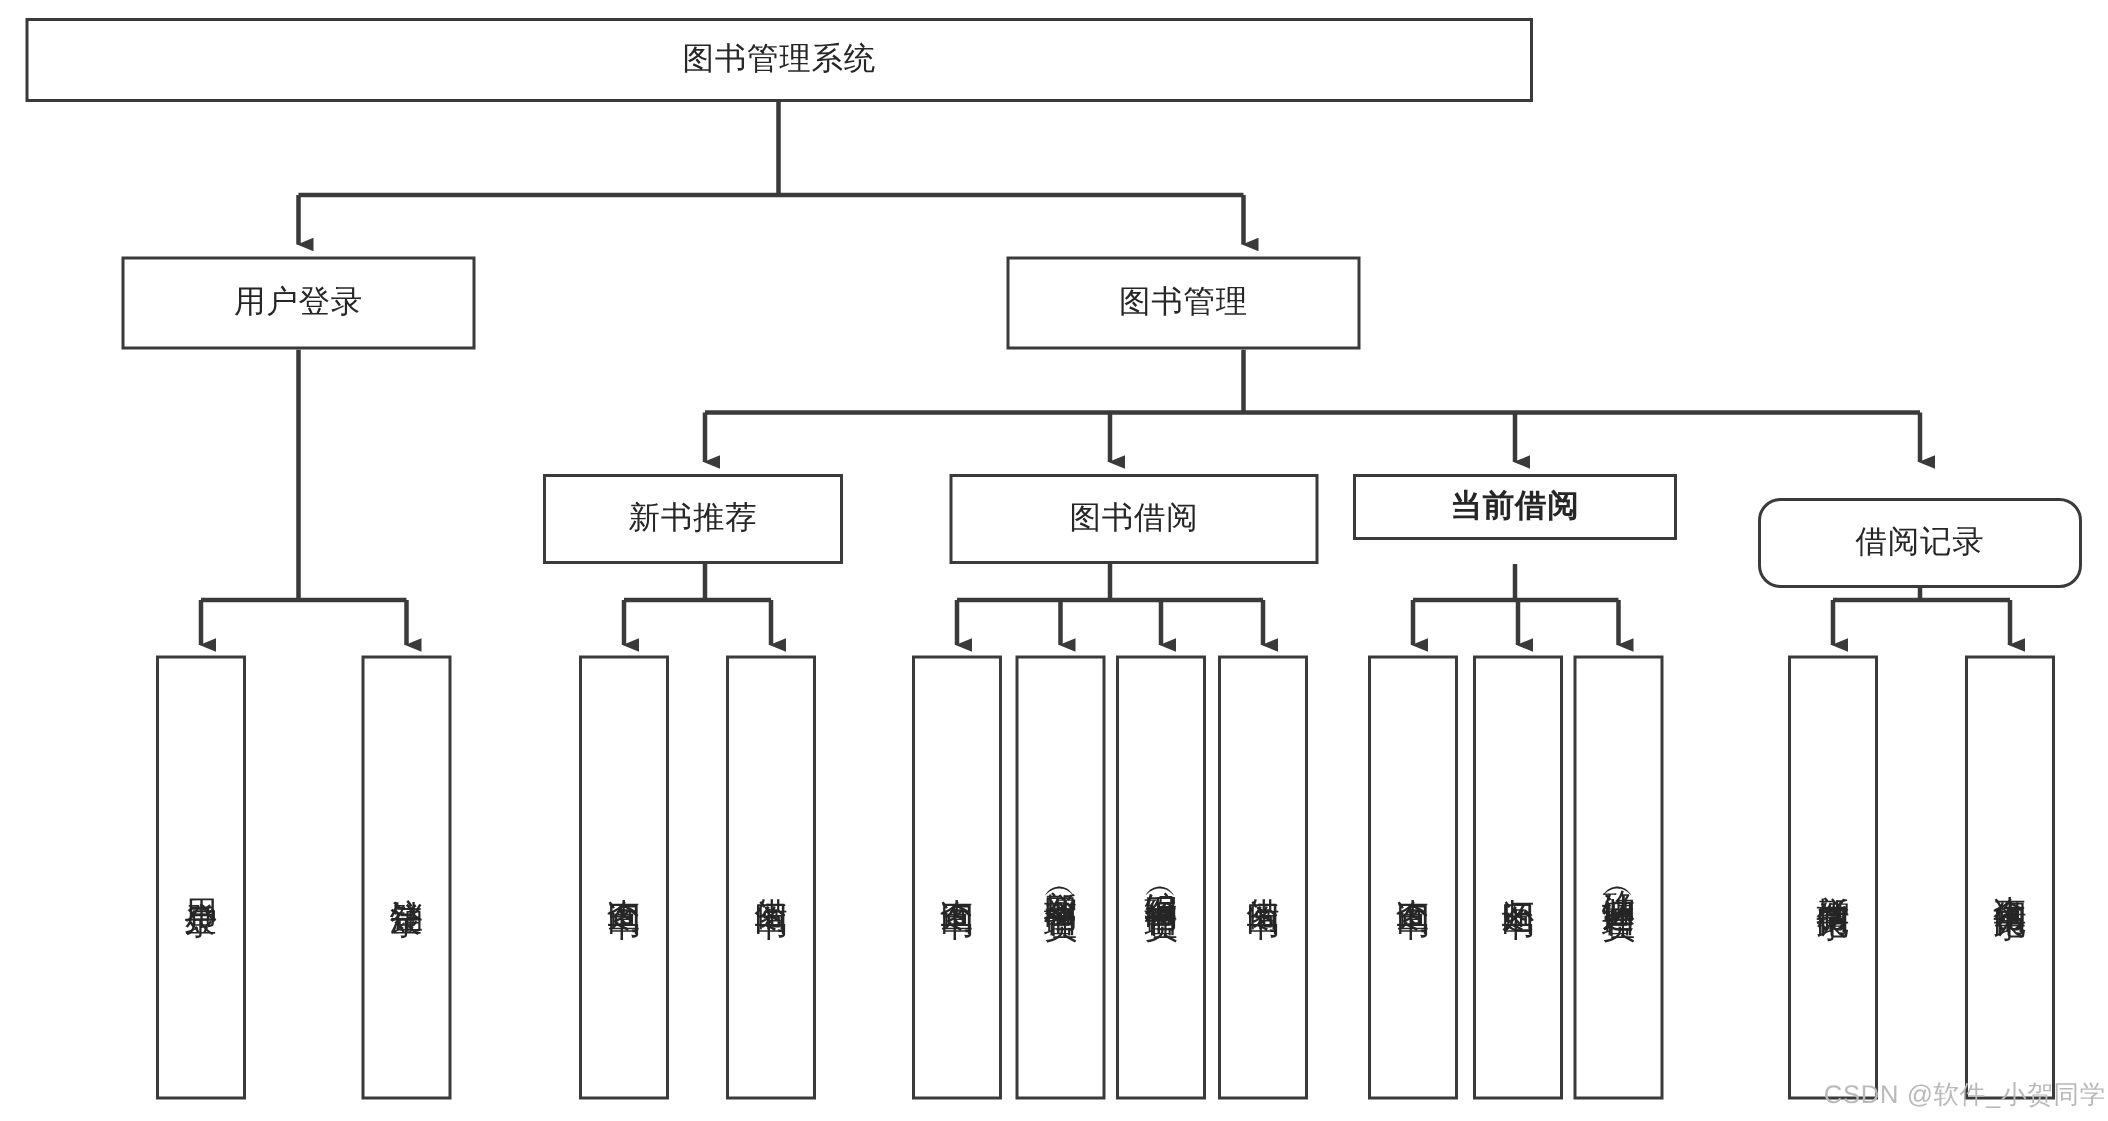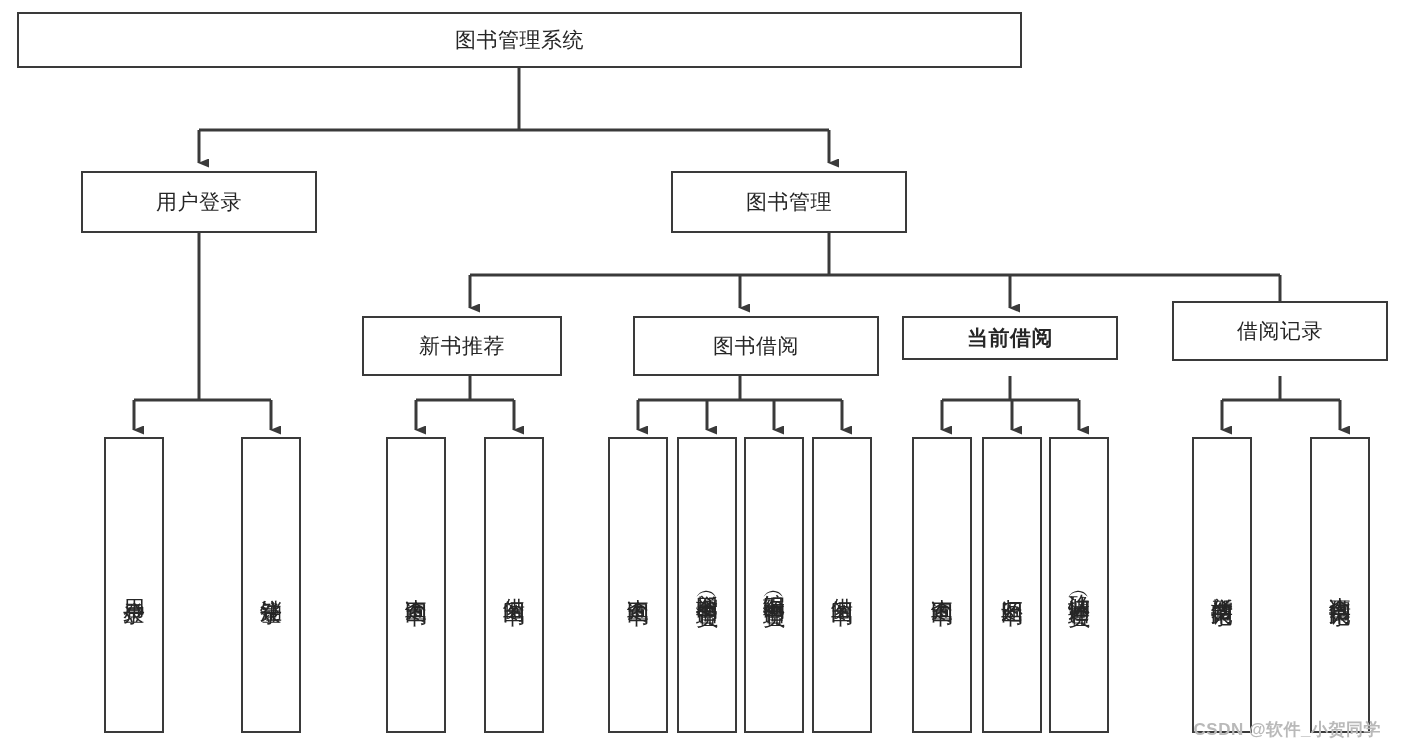--- a/index.html
+++ b/index.html
@@ -46,28 +46,27 @@
   }
   .node-box.vertical .node-label {
     writing-mode: vertical-rl;
     text-orientation: upright;
     font-size: 22px;
     letter-spacing: 2px;
     line-height: 1;
   }
   .watermark {
     position: absolute;
-    right: 24px;
+    right: 1px;
     bottom: 6px;
     font-size: 17px;
     color: #b9b9b9;
     letter-spacing: 0.5px;
     white-space: nowrap;
     pointer-events: none;
-    font-weight: bold;
   }
 </style>
 </head>
 <body>
 
 <div id="diagram-root">
 
   <svg class="diagram-svg" viewBox="0 0 1405 747" xmlns="http://www.w3.org/2000/svg">
     <defs>
       <marker id="arrowhead" markerWidth="9" markerHeight="11" refX="4.5" refY="10" orient="auto" markerUnits="userSpaceOnUse">
@@ -123,21 +122,21 @@
       </div>
       <div class="node-box" style="left: 362px; top: 316px; width: 200px; height: 60px;">
         <span class="node-label">新书推荐</span>
       </div>
       <div class="node-box" style="left: 633px; top: 316px; width: 246px; height: 60px;">
         <span class="node-label">图书借阅</span>
       </div>
       <div class="node-box" style="left: 902px; top: 316px; width: 216px; height: 44px; font-weight: bold;">
         <span class="node-label">当前借阅</span>
       </div>
-      <div class="node-box" style="left: 1172px; top: 301px; width: 216px; height: 60px;">
+      <div class="node-box" style="left: 1172px; top: 332px; width: 216px; height: 60px; border-radius: 15px;">
         <span class="node-label">借阅记录</span>
       </div>
       <div class="node-box vertical" style="left: 104px; top: 437px; width: 60px; height: 296px;">
         <span class="node-label">用户登录</span>
       </div>
       <div class="node-box vertical" style="left: 241px; top: 437px; width: 60px; height: 296px;">
         <span class="node-label">注销登录</span>
       </div>
       <div class="node-box vertical" style="left: 386px; top: 437px; width: 60px; height: 296px;">
         <span class="node-label">查询图书</span>

